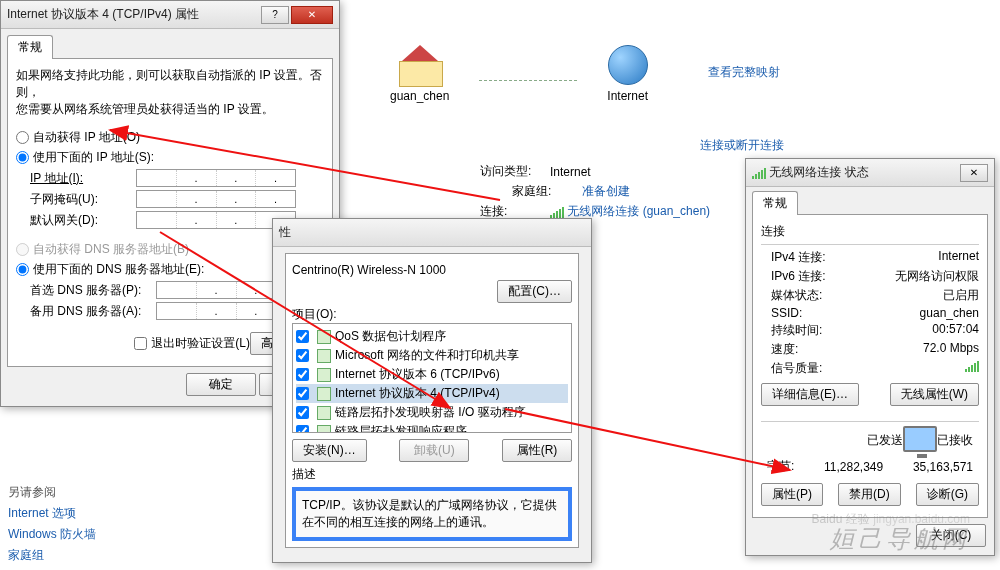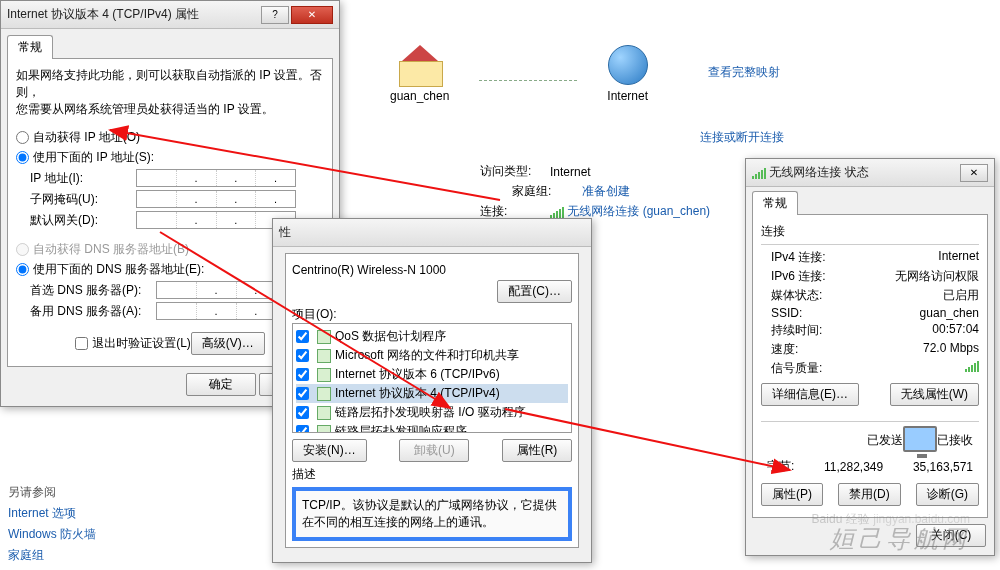--- a/index.html
+++ b/index.html
@@ -57,21 +57,21 @@
       <div class="netlabel">guan_chen</div>
     </div>
     <div style="flex:1; border-top:1px dashed #8a8; margin-bottom:22px;"></div>
     <div class="netcell">
       <div class="icon-globe"></div>
       <div class="netlabel">Internet</div>
     </div>
     <span class="link" style="margin:0 0 22px 30px;">查看完整映射</span>
   </div>
 </div>
-<span class="link" style="position:absolute; left:700px; top:129px;">连接或断开连接</span>
+<span class="link" style="position:absolute; left:700px; top:137px;">连接或断开连接</span>
 <div style="position:absolute; left:480px; top:160px;">
   <div class="row">
       <span style="width:70px;">访问类型:</span>
       <span>Internet</span>
     </div>
   <div class="row">
       <span style="width:70px;margin-left:32px;">家庭组:</span>
       <span class="link">准备创建</span>
     </div>
   <div class="row"><span style="width:70px;">连接:</span><span class="sig">
@@ -116,21 +116,21 @@
       <div style="height:8px;"></div>
       <label class="row">
           <input type="radio" name="ip" style="">
           <span>自动获得 IP 地址(O)</span>
         </label>
       <label class="row">
           <input type="radio" name="ip" checked="" style="">
           <span>使用下面的 IP 地址(S):</span>
         </label>
       <div class="row">
-          <span style="width:120px;padding-left:14px;">IP 地址(I):</span>
+          <span style="width:120px;padding-left:14px;text-decoration:underline;">IP 地址(I):</span>
           <div class="ipbox">
             <span></span>
             <span>.</span>
             <span>.</span>
             <span>.</span>
           </div>
         </div>
       <div class="row">
           <span style="width:120px;padding-left:14px;">子网掩码(U):</span>
           <div class="ipbox">
@@ -170,21 +170,21 @@
       <div class="row">
           <span style="width:140px;padding-left:14px;">备用 DNS 服务器(A):</span>
           <div class="ipbox">
             <span></span>
             <span>.</span>
             <span>.</span>
             <span>.</span>
           </div>
         </div>
       <div style="height:6px;"></div>
-      <div class="row" style="justify-content:center;">
+      <div class="row" style="justify-content:flex-end;">
         <label><input type="checkbox" style=""><span>退出时验证设置(L)</span></label>
         <span class="btn">高级(V)…</span>
       </div>
     </div>
     <div style="text-align:right; padding:0 10px 10px;">
       <span class="btn">确定</span>
       <span class="btn">取消</span>
     </div>
   </div>
 </div>

